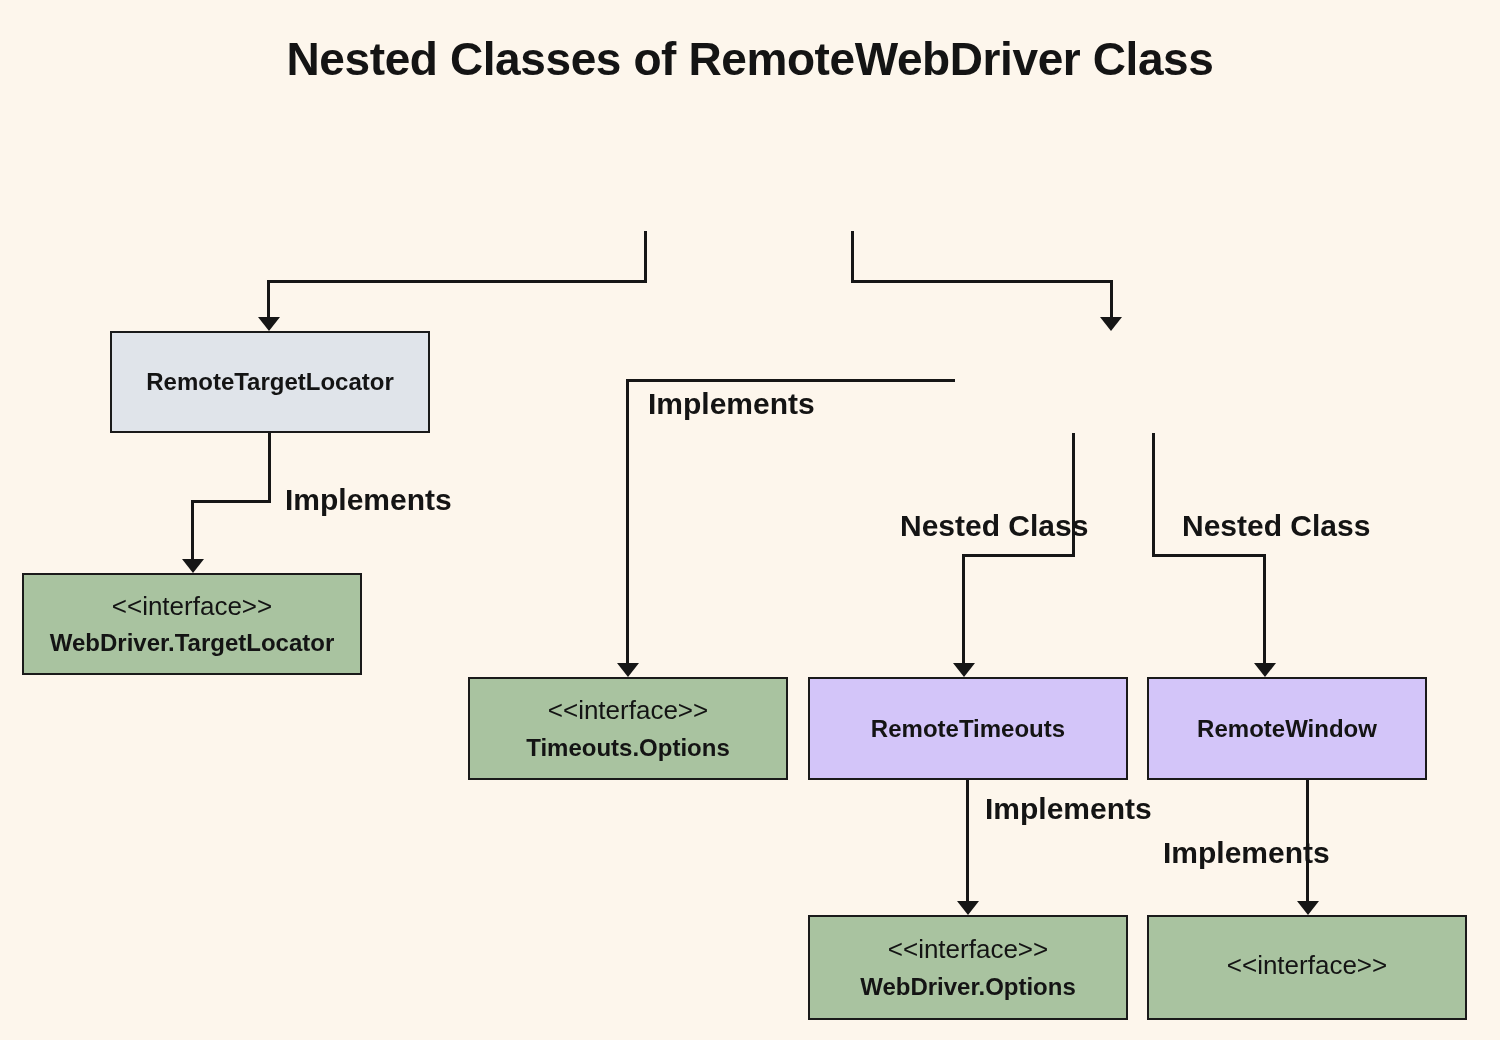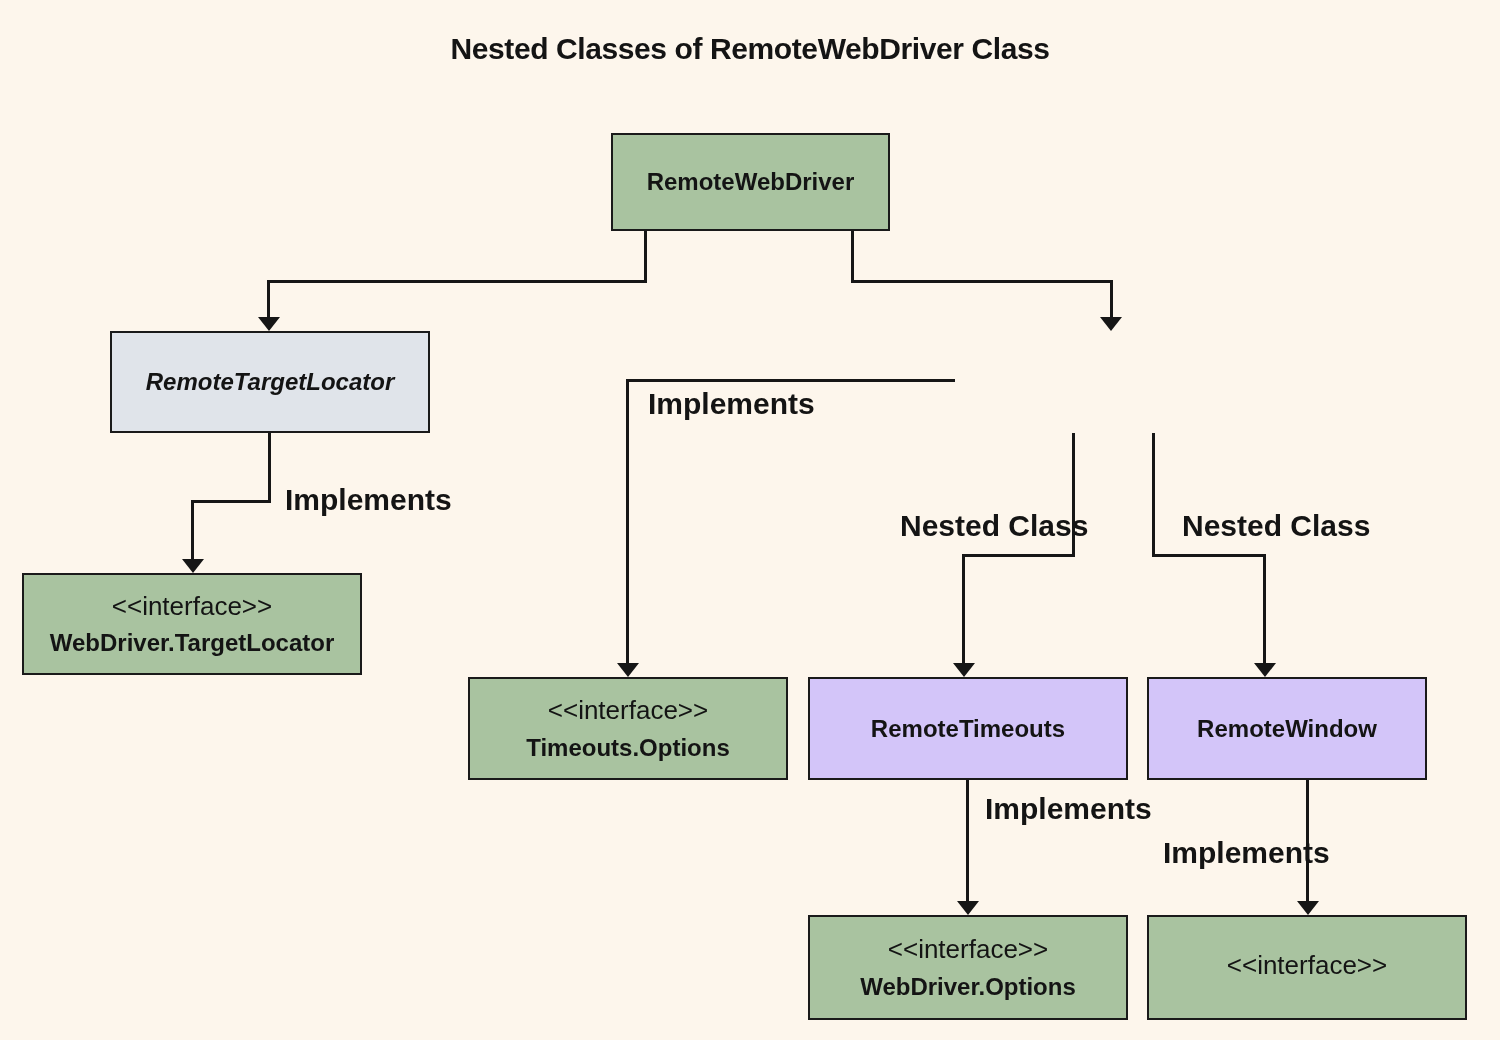--- a/index.html
+++ b/index.html
@@ -17,21 +17,21 @@
     position: relative;
     width: 1500px;
     height: 1040px;
     background: var(--background);
     overflow: hidden;
   }
   .diagram-title {
     position: absolute;
     left: 0; right: 0; top: 32px;
     text-align: center;
-    font-size: 30px;
+    font-size: 46px;
     font-weight: 700;
     letter-spacing: -0.4px;
     color: var(--text);
   }
   .node {
     position: absolute;
     border: 2px solid #1a1a1a;
     display: flex;
     flex-direction: column;
     align-items: center;
@@ -60,25 +60,22 @@
     white-space: nowrap;
   }
 </style>
 </head>
 <body>
 
 <div class="canvas">
 
   <div class="diagram-title">Nested Classes of RemoteWebDriver Class</div>
 
-  <div class="node fill-green" style="left:611px; top:133px; width:279px; height:98px;">
-    <div class="name">RemoteWebDriver</div>
-  </div>
 
-  <div class="node fill-gray" style="left:110px; top:331px; width:320px; height:102px;font-style:italic;">
+  <div class="node fill-gray" style="left:110px; top:331px; width:320px; height:102px;">
     <div class="name">RemoteTargetLocator</div>
   </div>
 
 
   <div class="node fill-green" style="left:22px; top:573px; width:340px; height:102px;">
     <div class="stereotype">&lt;&lt;interface&gt;&gt;</div>
     <div class="name">WebDriver.TargetLocator</div>
   </div>
 
   <div class="node fill-green" style="left:468px; top:677px; width:320px; height:103px;">

